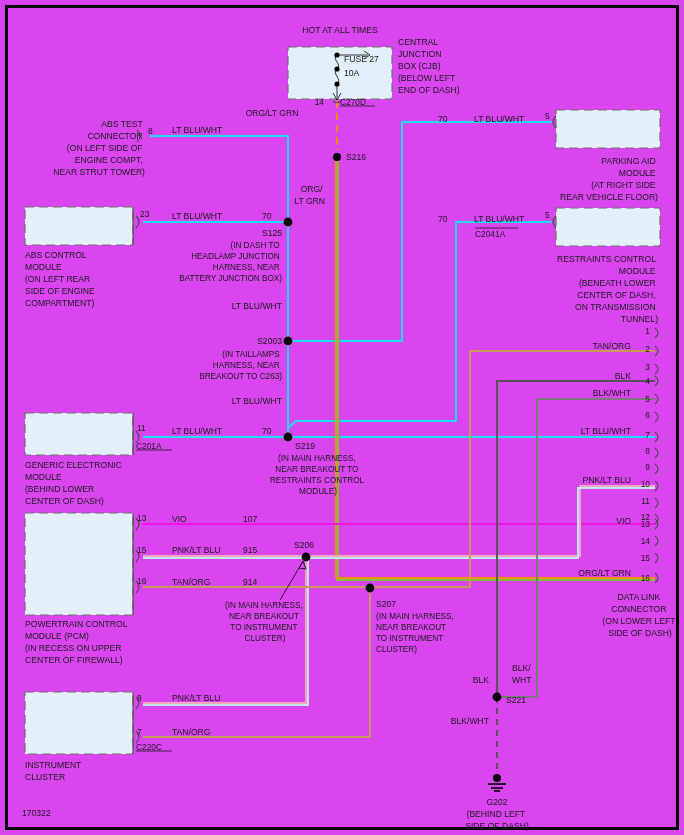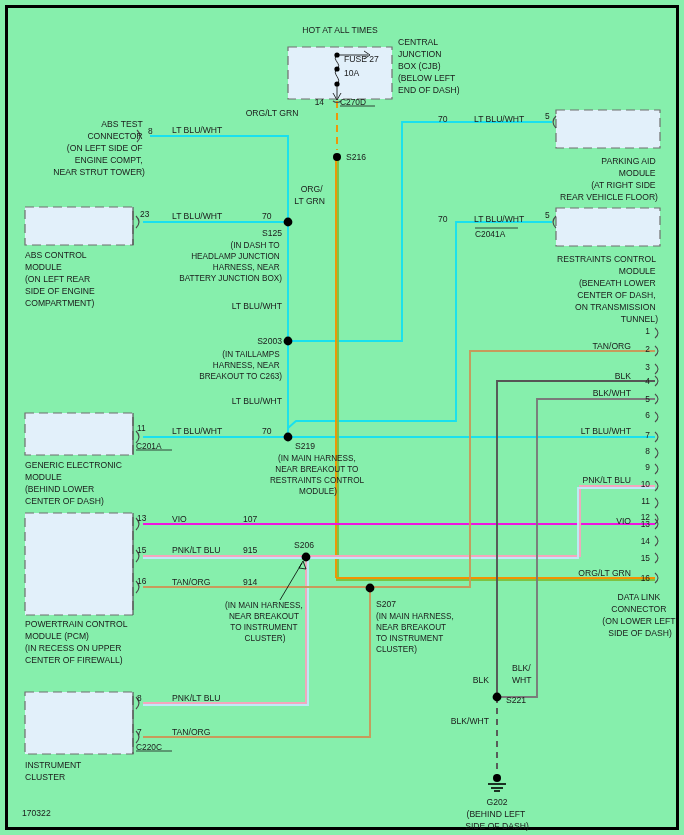--- a/index.html
+++ b/index.html
@@ -1,17 +1,17 @@
 <!DOCTYPE html>
 <html><head>
 <meta charset="utf-8">
 <style>
   html,body{margin:0;padding:0;background:#ffffff;}
   body{font-family:"Liberation Sans", sans-serif;}
-  #page{position:relative;width:684px;height:835px;background:#86efac;overflow:hidden;}
+  #page{position:relative;width:684px;height:835px;background:#d946ef;overflow:hidden;}
   #frame{position:absolute;left:5px;top:5px;width:674px;height:825px;border:3px solid #000;box-sizing:border-box;}
   svg{position:absolute;left:0;top:0;width:684px;height:835px;}
   text{font-family:"Liberation Sans", sans-serif;fill:#1a1a1a;}
   .t{font-size:8.6px;}
   .tsm{font-size:8.2px;}
   .pin{font-size:8.4px;}
   .mod{fill:#e2f0fa;stroke:#6e6e6e;stroke-width:1.2;stroke-dasharray:9 5;}
   .conn{fill:none;stroke:#4a4a4a;stroke-width:1.1;}
   .w{fill:none;stroke-width:1.9;stroke-linecap:butt;stroke-linejoin:miter;}
   .dot{fill:#000;}

